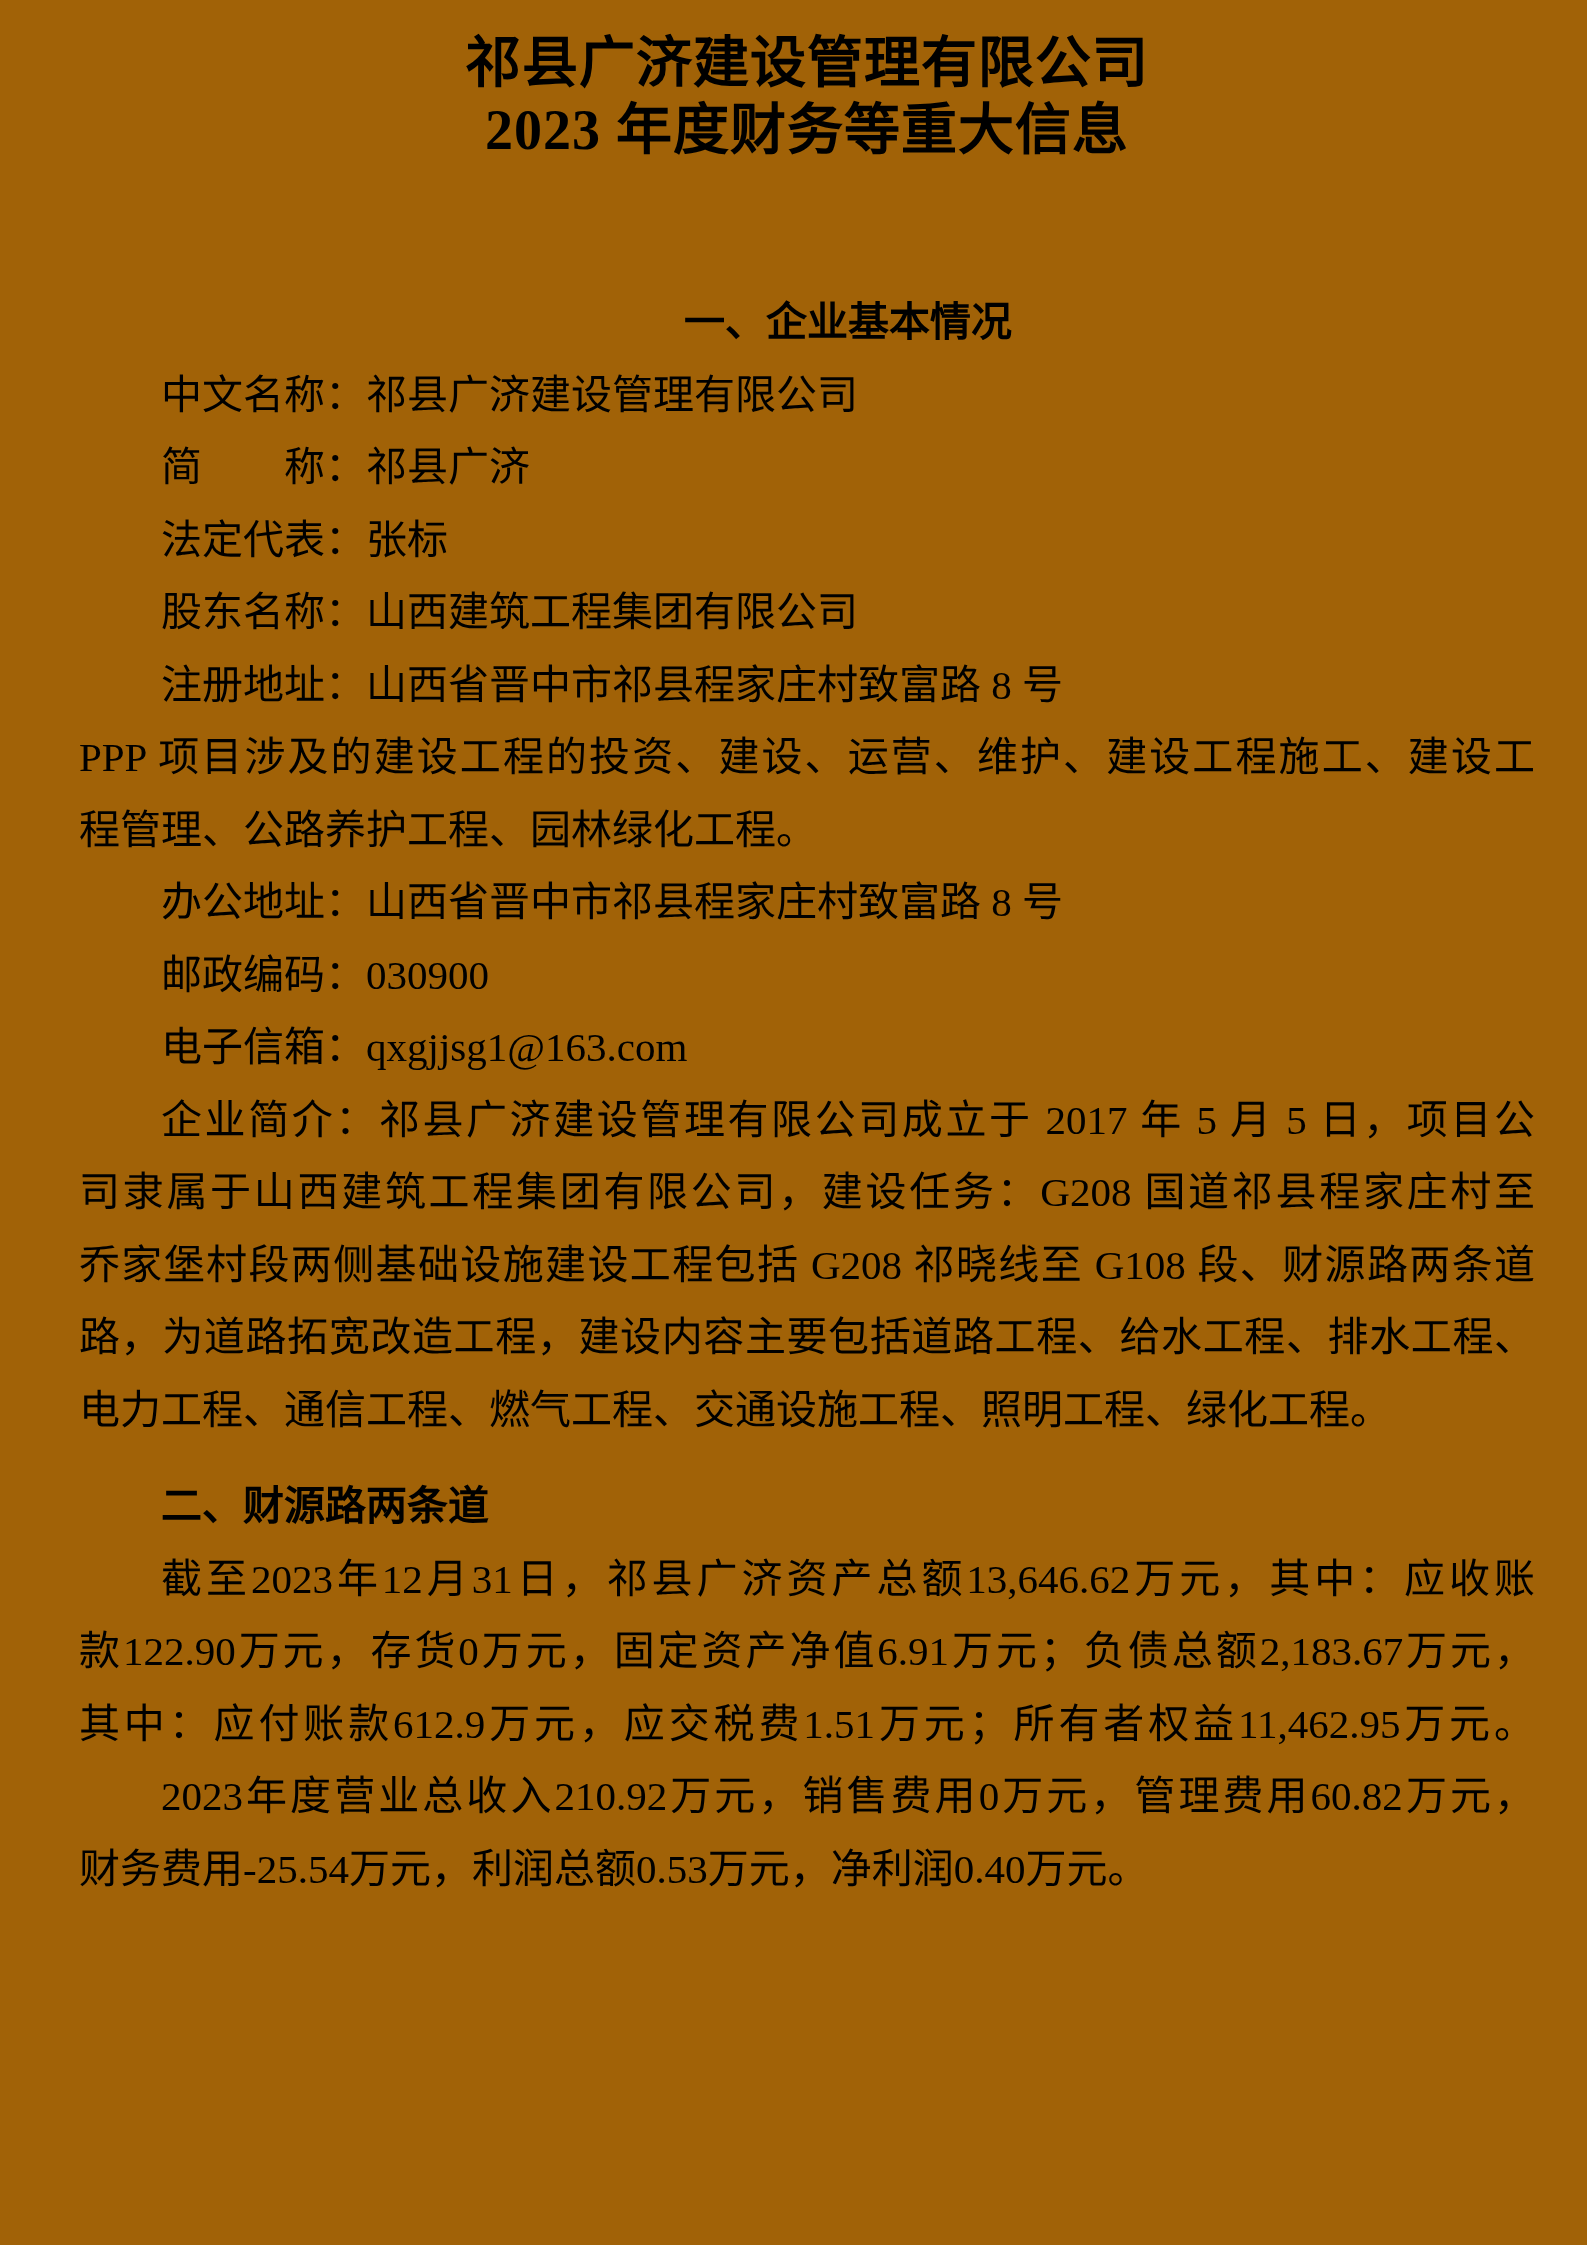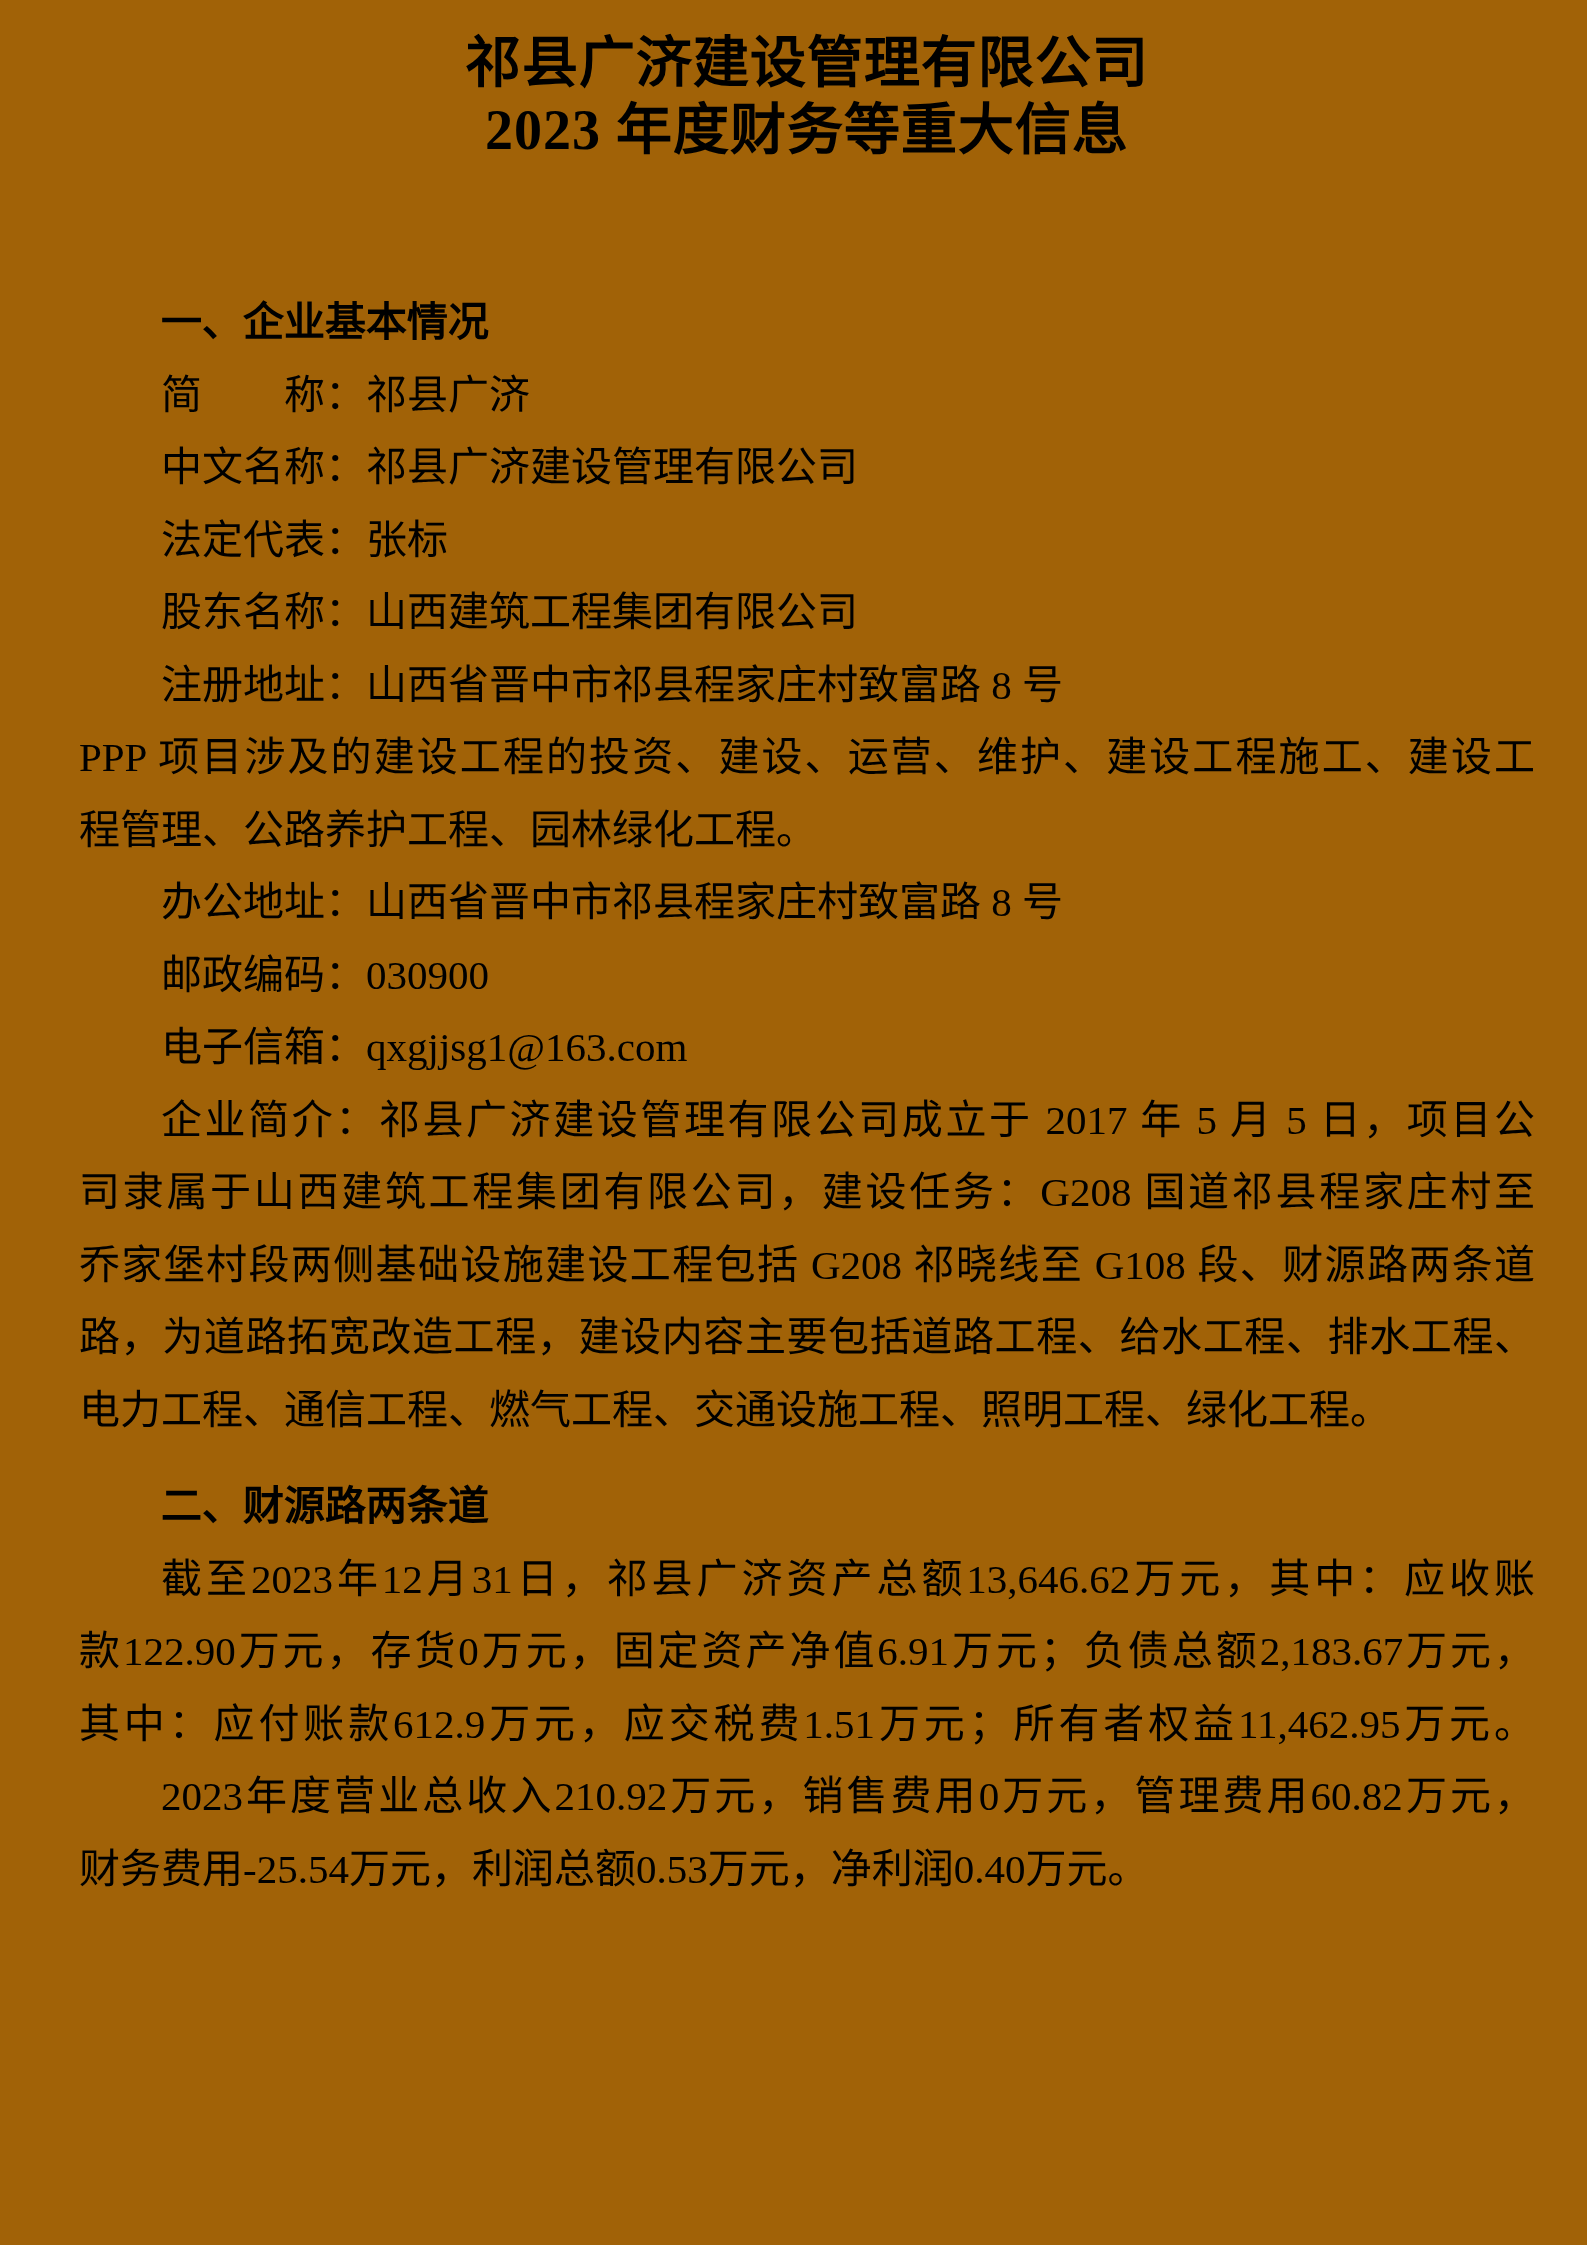--- a/index.html
+++ b/index.html
@@ -53,41 +53,42 @@
     text-align-last: justify;
     text-justify: inter-character;
   }
   
   .h {
     font-family: "Liberation Sans", "DejaVu Sans", sans-serif;
     font-weight: bold;
   }
   .first-h {
     margin-top: 122px;
+    text-align: center;
   }
   .sp-h {
     margin-top: 24px;
   }
 </style>
 </head>
 <body>
 
 <div class="page">
 
   <div class="title-block">
     <div class="title-line">祁县广济建设管理有限公司</div>
     <div class="title-line">2023 年度财务等重大信息</div>
   </div>
 
   <div class="body-block">
 
     <div>
       <div class="bl h ind first-h">一、企业基本情况</div>
+      <div class="bl ind">中文名称：祁县广济建设管理有限公司</div>
       <div class="bl ind">简　　称：祁县广济</div>
-      <div class="bl ind">中文名称：祁县广济建设管理有限公司</div>
       <div class="bl ind">法定代表：张标</div>
       <div class="bl ind">股东名称：山西建筑工程集团有限公司</div>
       <div class="bl ind">注册地址：山西省晋中市祁县程家庄村致富路 8 号</div>
       <div class="bl jl">PPP 项目涉及的建设工程的投资、建设、运营、维护、建设工程施工、建设工</div>
       <div class="bl">程管理、公路养护工程、园林绿化工程。</div>
       <div class="bl ind">办公地址：山西省晋中市祁县程家庄村致富路 8 号</div>
       <div class="bl ind">邮政编码：030900</div>
       <div class="bl ind">电子信箱：qxgjjsg1@163.com</div>
       <div class="bl ind jl">企业简介：祁县广济建设管理有限公司成立于 2017 年 5 月 5 日，项目公</div>
       <div class="bl jl">司隶属于山西建筑工程集团有限公司，建设任务：G208 国道祁县程家庄村至</div>

